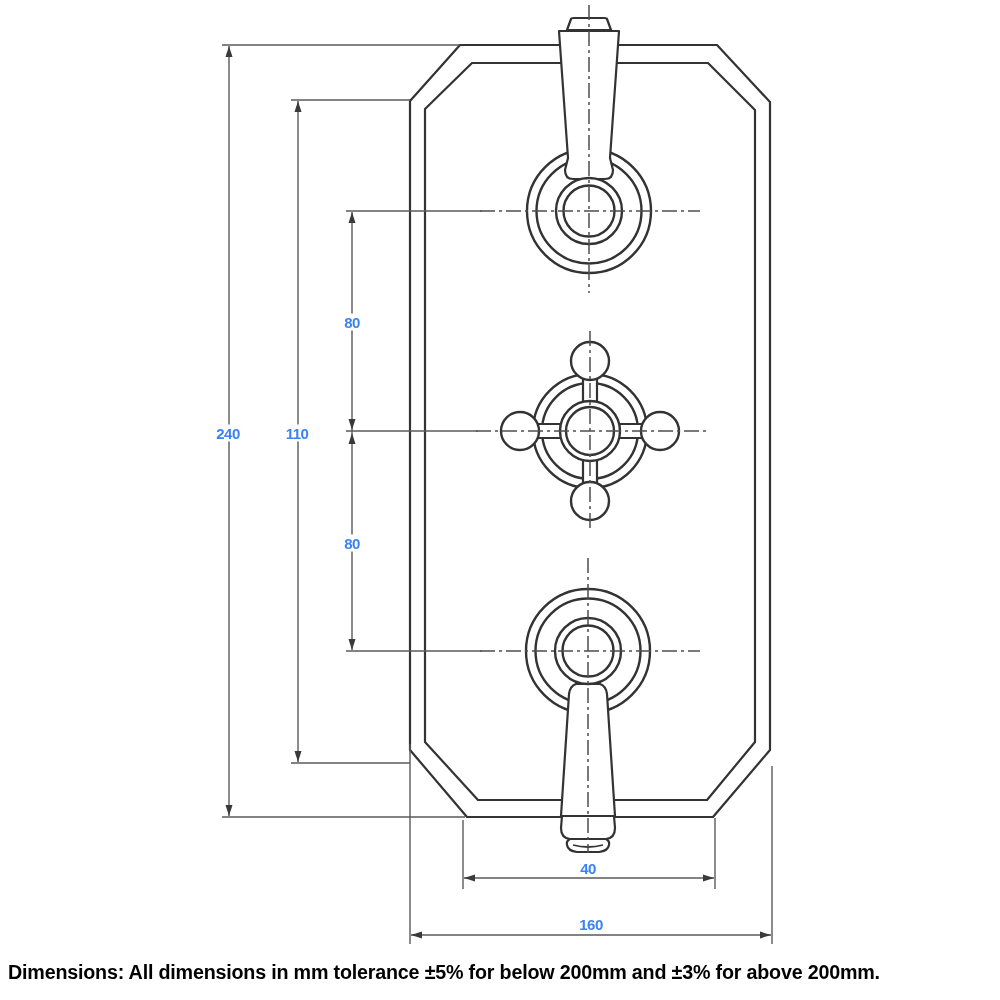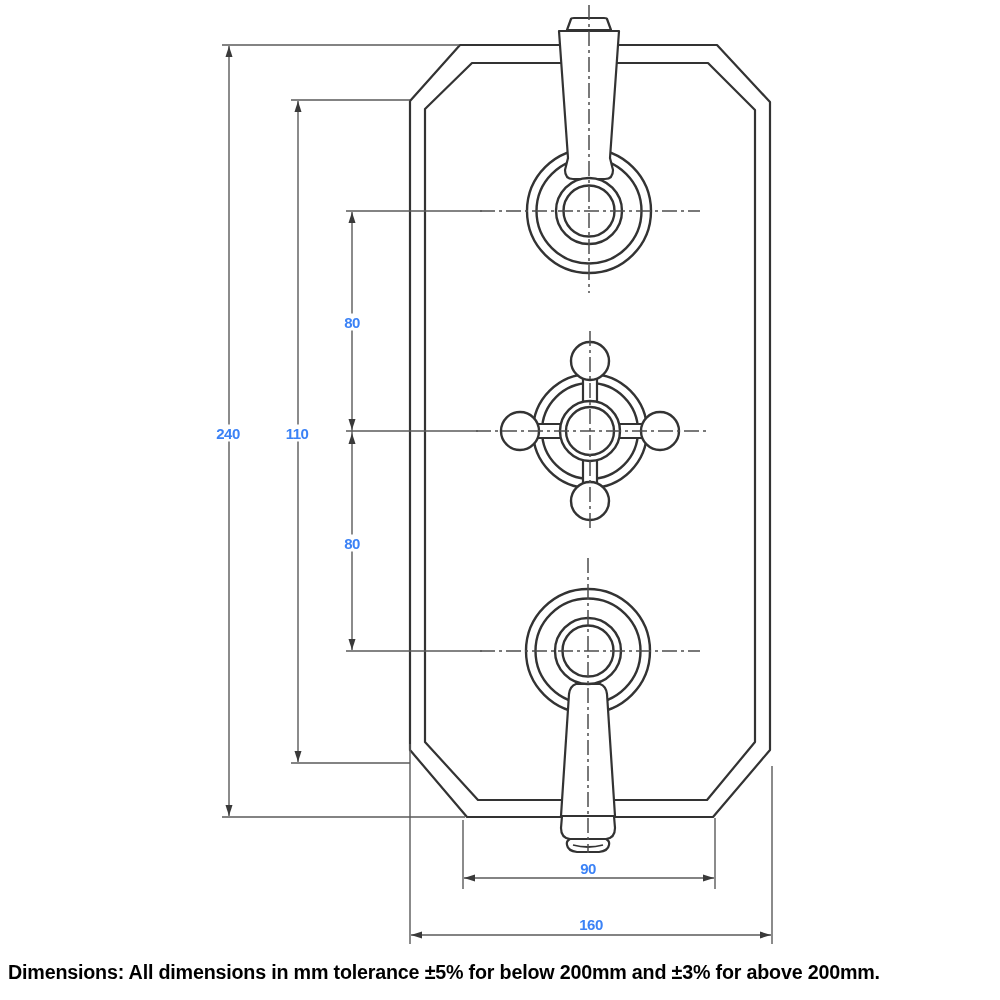--- a/index.html
+++ b/index.html
@@ -124,17 +124,17 @@
       <polygon class="arrow" points="714,878 703,874.5 703,881.5"></polygon>
       <polygon class="arrow" points="411,935 422,931.5 422,938.5"></polygon>
       <polygon class="arrow" points="771,935 760,931.5 760,938.5"></polygon>
     </g>
   </svg>
 
   <div class="dim-label" style="left:228px;top:433px">240</div>
   <div class="dim-label" style="left:297px;top:433px">110</div>
   <div class="dim-label" style="left:352px;top:322px">80</div>
   <div class="dim-label" style="left:352px;top:543px">80</div>
-  <div class="dim-label" style="left:588px;top:868px">90</div>
+  <div class="dim-label" style="left:588px;top:868px">40</div>
   <div class="dim-label" style="left:591px;top:924px">160</div>
 
   <div class="footer-note">Dimensions: All dimensions in mm tolerance ±5% for below 200mm and ±3% for above 200mm.</div>
 </div>
 
 </body></html>

